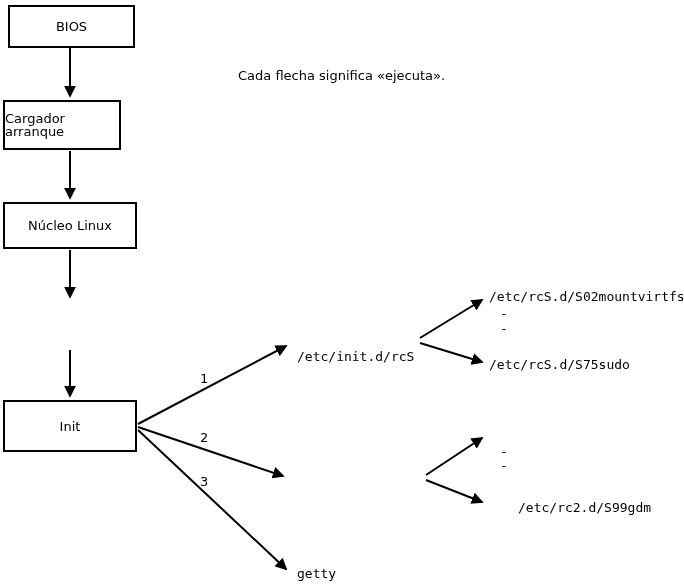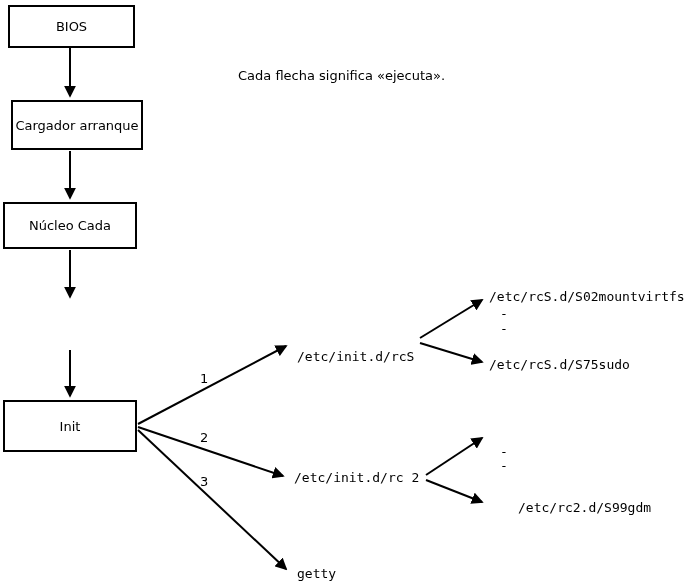--- a/index.html
+++ b/index.html
@@ -57,47 +57,46 @@
     <line x1="420" y1="343" x2="482" y2="362" stroke="#000" stroke-width="2" marker-end="url(#arrow)"></line>
 
     <line x1="426" y1="475" x2="482" y2="438" stroke="#000" stroke-width="2" marker-end="url(#arrow)"></line>
     <line x1="426" y1="480" x2="482" y2="502" stroke="#000" stroke-width="2" marker-end="url(#arrow)"></line>
   </svg>
 
   <div class="box" style="left:8px;  top:5px;   width:127px; height:43px;">
     <span>BIOS</span>
   </div>
 
-  <div class="box" style="left:11px;  top:100px; width:132px; height:50px;">
+  <div class="box" style="left:3px;  top:100px; width:118px; height:50px;">
     <span>Cargador arranque</span>
   </div>
 
   <div class="box" style="left:3px;  top:202px; width:134px; height:47px;">
-    <span>Núcleo Cada</span>
+    <span>Núcleo Linux</span>
   </div>
 
 
   <div class="box" style="left:3px;  top:400px; width:134px; height:52px;">
     <span>Init</span>
   </div>
 
   <div class="label" style="left:238px; top:68px;">Cada flecha significa «ejecuta».</div>
 
   <div class="label" style="left:200px; top:371px;">1</div>
   <div class="label" style="left:200px; top:430px;">2</div>
   <div class="label" style="left:200px; top:474px;">3</div>
 
   <div class="label mono" style="left:297px; top:333px;margin-top:16px;">/etc/init.d/rcS</div>
 
   <div class="label mono" style="left:489px; top:289px;">/etc/rcS.d/S02mountvirtfs</div>
   <div class="label mono" style="left:500px; top:306px;">-</div>
   <div class="label mono" style="left:500px; top:321px;">-</div>
   <div class="label mono" style="left:489px; top:357px;">/etc/rcS.d/S75sudo</div>
 
-  <div class="label mono" style="left:294px; top:470px;">/etc/init.d/rc 2</div>
 
   <div class="label mono" style="left:500px; top:444px;">-</div>
   <div class="label mono" style="left:500px; top:458px;">-</div>
   <div class="label mono" style="left:518px; top:500px;">/etc/rc2.d/S99gdm</div>
 
   <div class="label mono" style="left:297px; top:566px;">getty</div>
 
 </div>
 
 </body></html>

